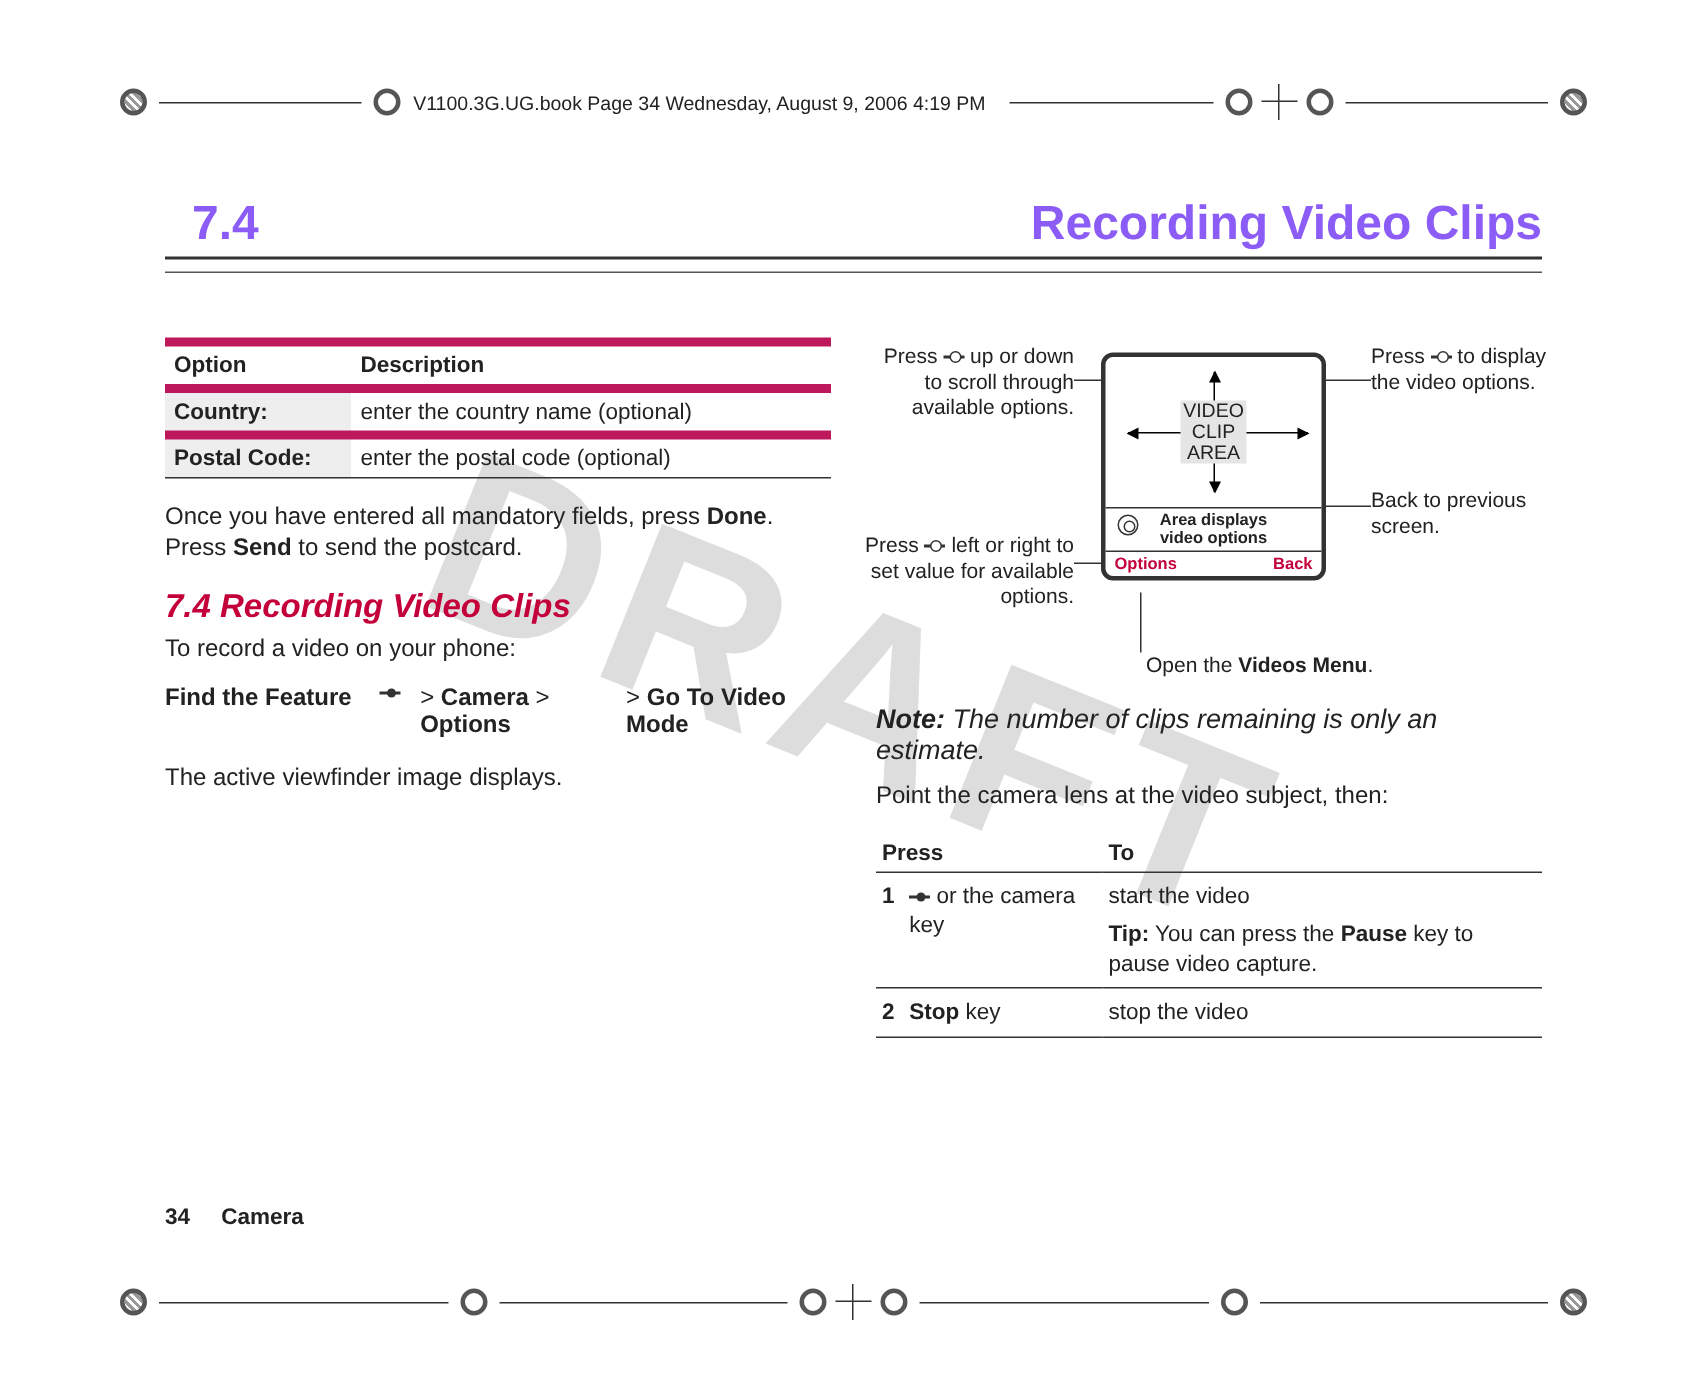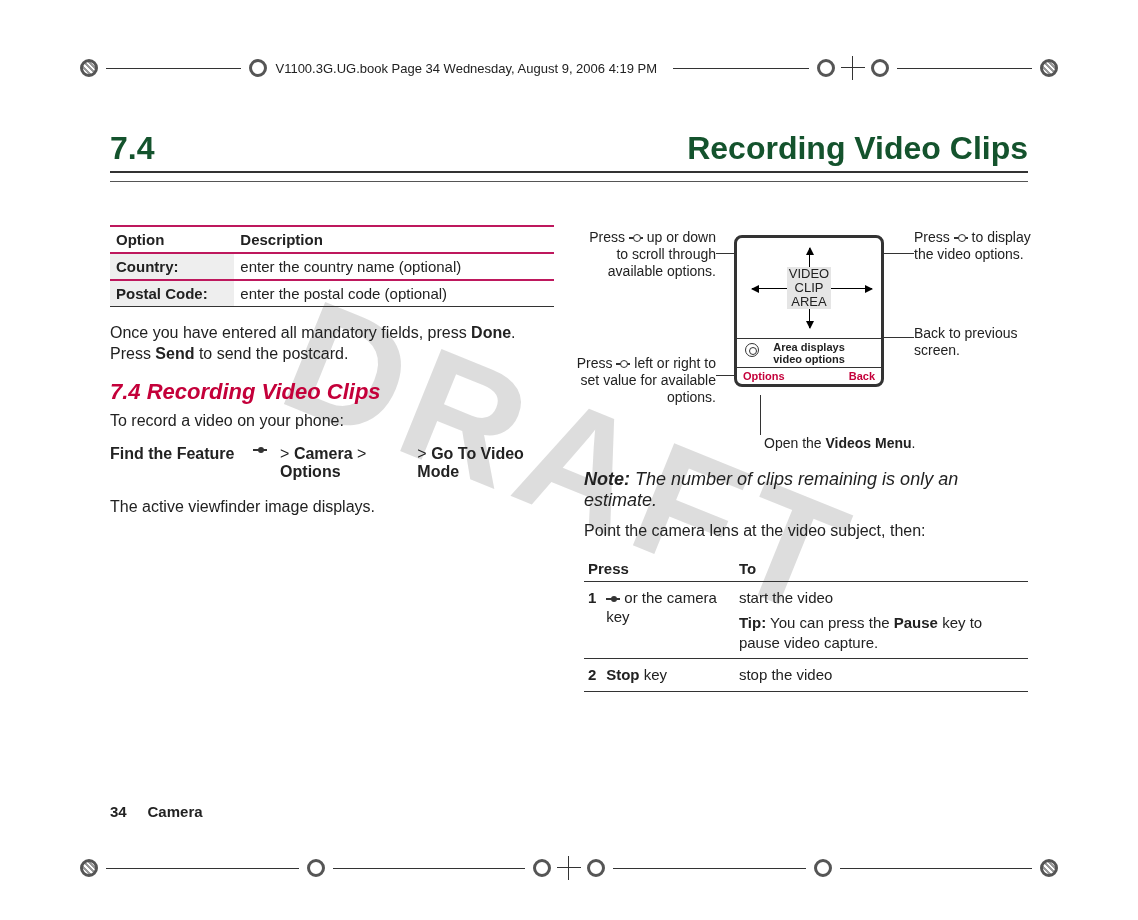--- a/index.html
+++ b/index.html
@@ -47,37 +47,38 @@
     z-index: 1;
   }
   .section-header {
     display:flex; justify-content:space-between;
     border-bottom:2px solid #333;
     padding-bottom:4px;
     margin-bottom:8px;
   }
   .section-header h1 {
     font-size:32px;
-    color:#14532d;
+    color:#8b5cf6;
     font-weight:700;
+    margin-left:18px;
   }
   .subrule {
     border-top:1px solid #555;
     height:4px;
     margin-bottom:40px;
   }
   .cols { display:flex; gap:30px;}
   .col { flex:1; position: relative;}
   .option-table {
     width:100%;
     border-collapse:collapse;
     margin-bottom:16px;
   }
   .option-table th, .option-table td {
-    border-top:2px solid #be185d;
+    border-top:6px solid #be185d;
     border-bottom:1px solid #333;
     text-align:left;
     padding:4px 6px;
     font-size:15px;
   }
   .option-table th {
     font-weight:700;
   }
   .opt-cell {
     font-family: Arial, sans-serif;

